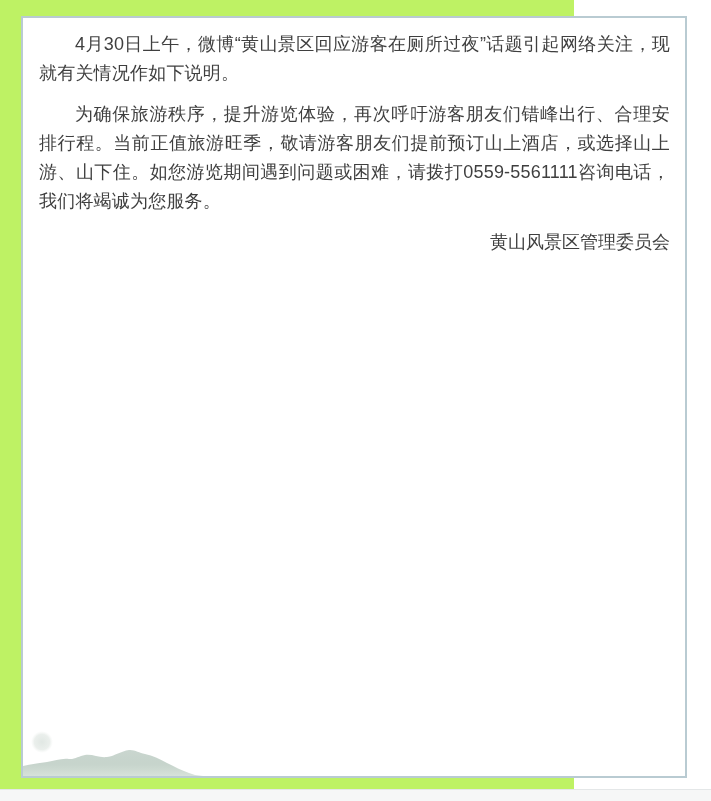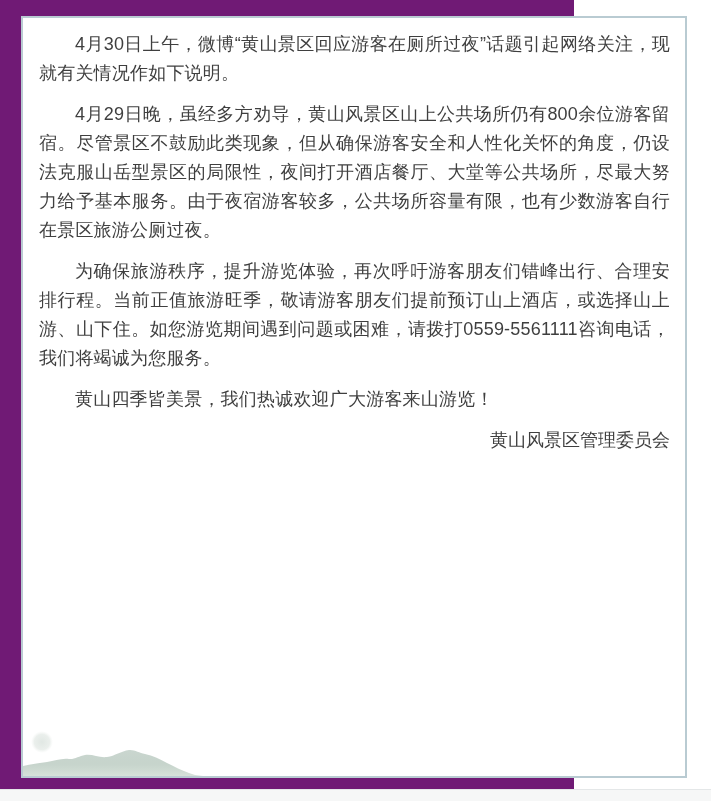--- a/index.html
+++ b/index.html
@@ -8,21 +8,21 @@
     width: 711px;
     height: 801px;
     background: #ffffff;
     overflow: hidden;
     font-family: "Liberation Sans", "DejaVu Sans", sans-serif;
   }
   .page {
     position: relative;
     width: 574px;
     height: 801px;
-    background: #701a75;
+    background: #bef264;
   }
   .notice-box {
     position: absolute;
     left: 21px;
     top: 16px;
     width: 666px;
     height: 762px;
     box-sizing: border-box;
     border: 2px solid #b9cbd2;
     background: #ffffff;
@@ -74,25 +74,23 @@
 <body>
 
 <div class="page">
 
   <div class="notice-box">
 
     <p class="para">4月30日上午，微博“黄山景区回应游客在厕所过夜”话题引起网络关注，现就有关情况作如下说明。</p>
 
 
 
-    <p class="para">4月29日晚，虽经多方劝导，黄山风景区山上公共场所仍有800余位游客留宿。尽管景区不鼓励此类现象，但从确保游客安全和人性化关怀的角度，仍设法克服山岳型景区的局限性，夜间打开酒店餐厅、大堂等公共场所，尽最大努力给予基本服务。由于夜宿游客较多，公共场所容量有限，也有少数游客自行在景区旅游公厕过夜。</p>
 
     <p class="para">为确保旅游秩序，提升游览体验，再次呼吁游客朋友们错峰出行、合理安排行程。当前正值旅游旺季，敬请游客朋友们提前预订山上酒店，或选择山上游、山下住。如您游览期间遇到问题或困难，请拨打0559-5561111咨询电话，我们将竭诚为您服务。</p>
 
-    <p class="para">黄山四季皆美景，我们热诚欢迎广大游客来山游览！</p>
 
     <div class="signature-block">
       <div>黄山风景区管理委员会</div>
 
     </div>
 
     <svg class="watermark" viewBox="0 0 180 62" xmlns="http://www.w3.org/2000/svg">
       <defs>
         <radialGradient id="sunGrad" cx="50%" cy="50%" r="50%">
           <stop offset="0%" stop-color="#dfe6e2" stop-opacity="0.95"></stop>

